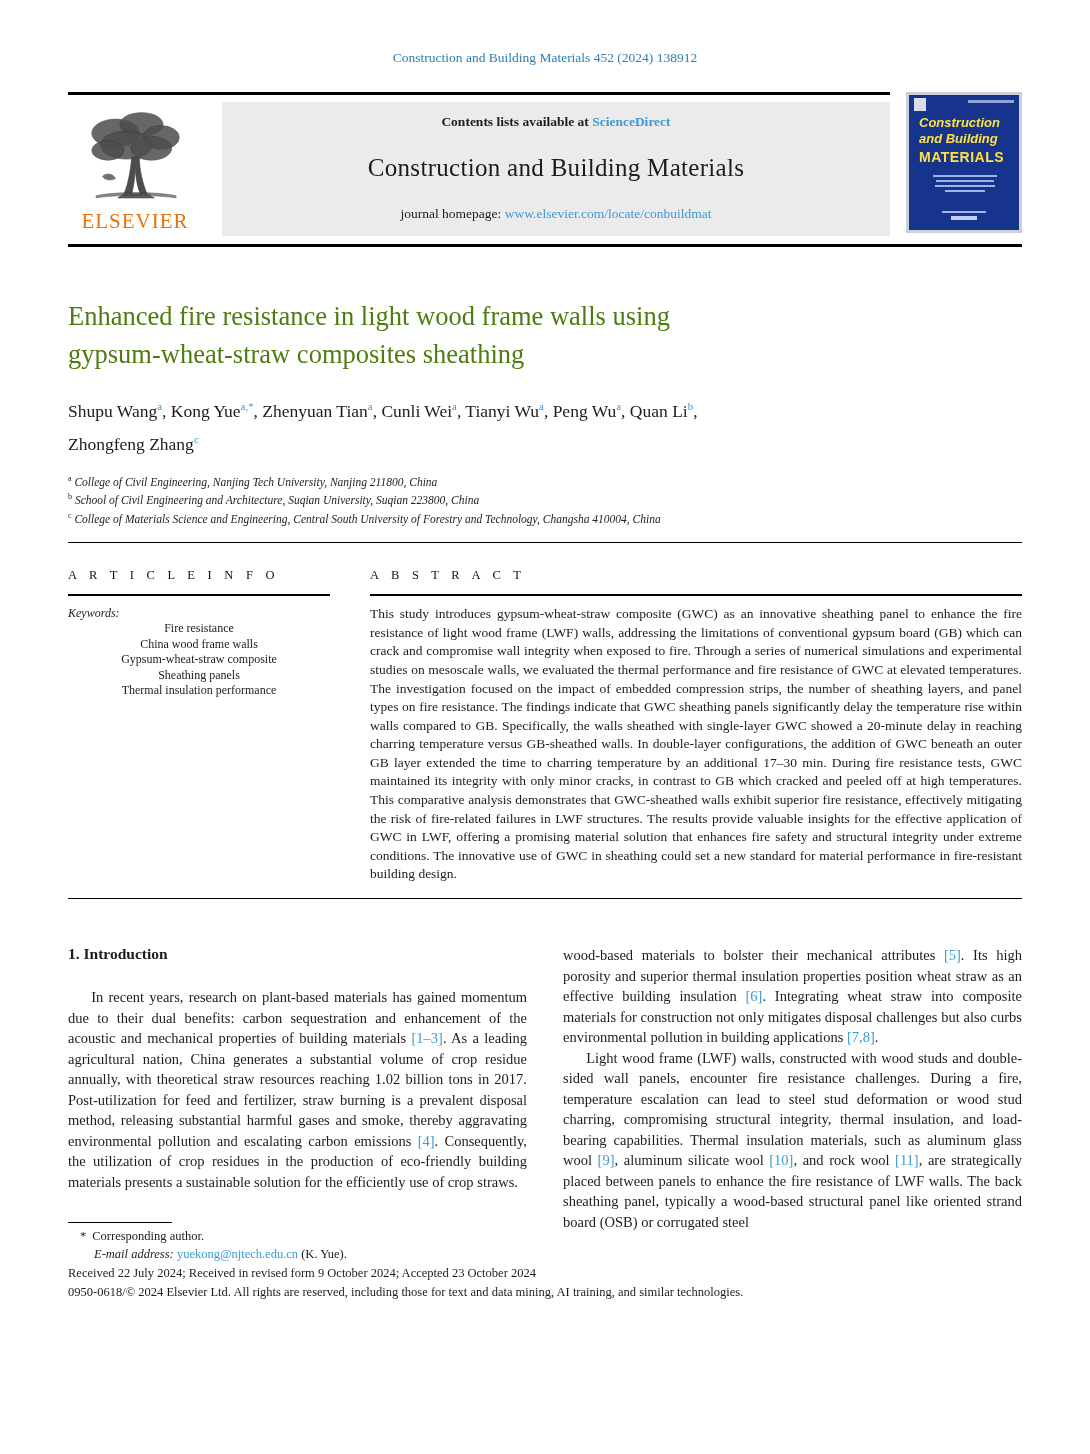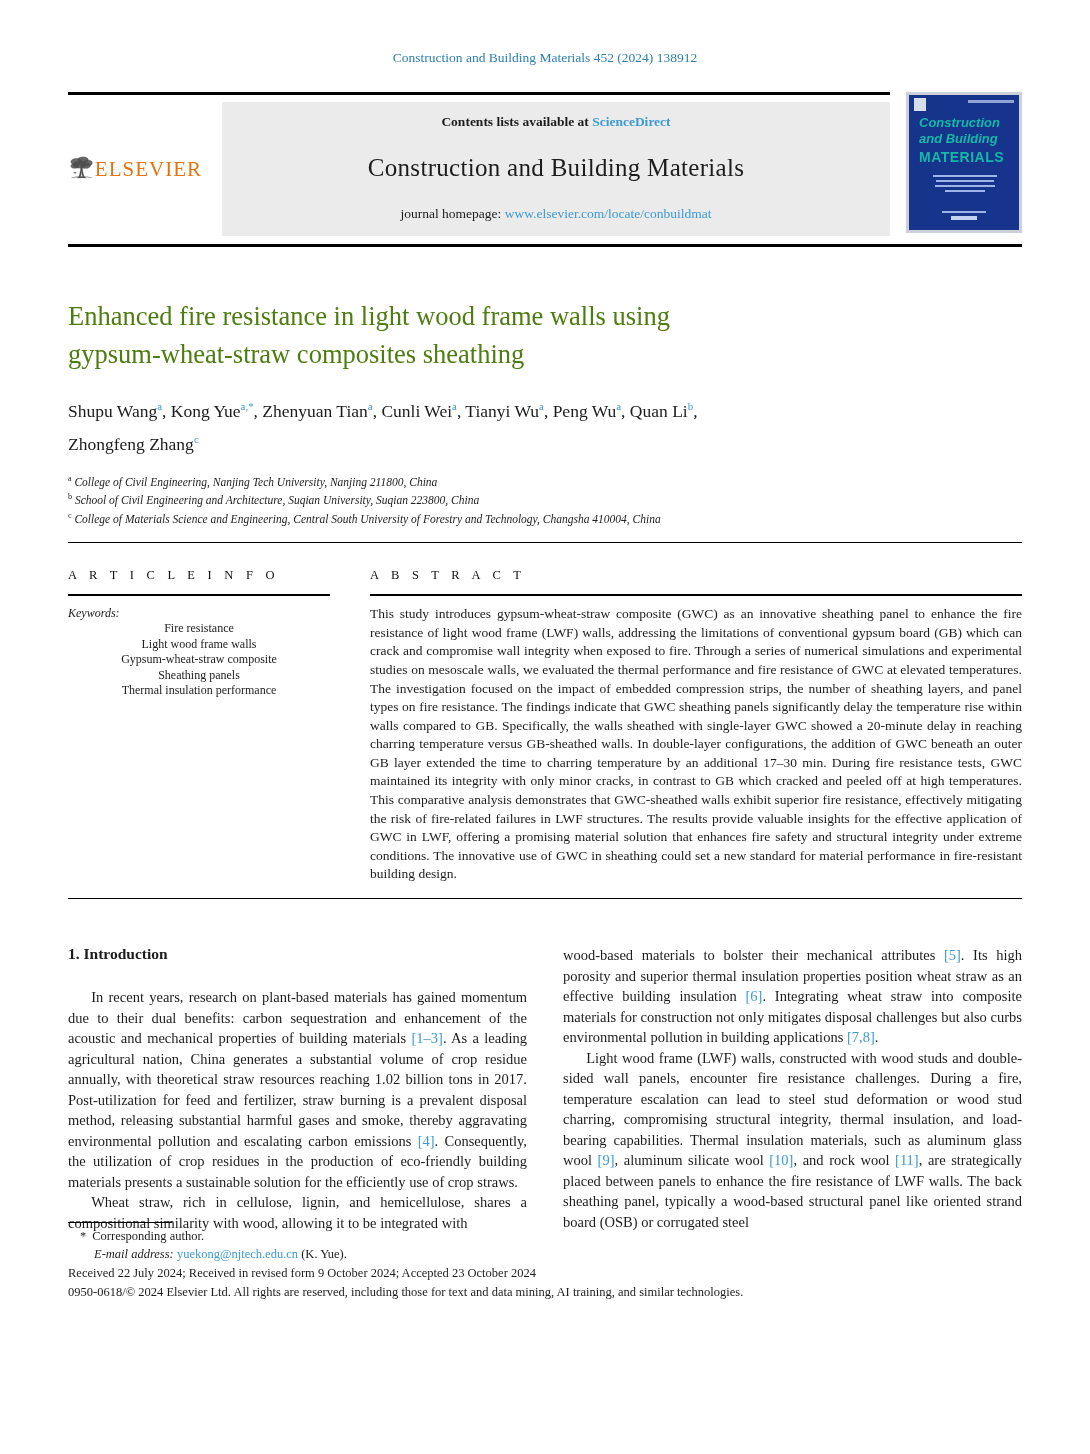--- a/index.html
+++ b/index.html
@@ -20,21 +20,21 @@
     color:#2d7fb0;
     margin-bottom:26px;
   }
 
   
   .header-area { display:flex; align-items:stretch; }
   .header-left { flex:1; margin-right:16px; }
   .rule-top { border-top:3.5px solid #000; }
   .band-flex { display:flex; align-items:stretch; margin-top:7px; height:134px; }
   .logo-col {
-    width:134px; display:flex; flex-direction:row;
+    width:134px; display:flex; flex-direction:column;
     align-items:center; justify-content:flex-end;
     padding-bottom:2px;
   }
   .elsevier-word {
     font-size:21px; color:#e8720c; letter-spacing:1px;
     margin-top:2px;
   }
   .banner {
     flex:1; background:#ebebeb; margin-left:20px;
     display:flex; flex-direction:column; justify-content:space-between;
@@ -44,21 +44,21 @@
   .banner-title { font-size:25px; letter-spacing:0.3px; }
   .homepage-line { font-size:13.5px; }
   .link { color:#3d9ad2; cursor:pointer; }
   .cover {
     width:116px; height:141px; background:#16348c;
     border:3px solid #ccd0d9; position:relative;
     padding:20px 8px 0 10px;
   }
   .cover-topstrip { position:absolute; top:3px; left:5px; width:12px; height:13px; background:#d8ddea; }
   .cover-topline { position:absolute; top:5px; right:5px; width:46px; height:3px; background:#8fa3d6; }
-  .cover-line { font-style:italic; font-weight:bold; color:#14b8a6; font-size:13px; line-height:16px; font-family:"Liberation Sans", sans-serif; }
+  .cover-line { font-style:italic; font-weight:bold; color:#fde047; font-size:13px; line-height:16px; font-family:"Liberation Sans", sans-serif; }
   .cover-materials { font-style:normal; font-size:14px; letter-spacing:0.5px; margin-top:2px; }
   .cover-bars { margin-top:10px; }
   .cover-bars div { height:2px; background:#9db4e8; margin:3px auto 0 auto; }
   .cover-bar1 { width:64px; } .cover-bar2 { width:58px; } .cover-bar3 { width:60px; } .cover-bar4 { width:40px; }
   .cover-foot { position:absolute; bottom:10px; left:0; right:0; }
   .cover-foot div { height:2px; background:#9db4e8; margin:3px auto 0 auto; }
   .cover-foot .f1 { width:44px; } .cover-foot .f2 { width:26px; height:4px; background:#c3d2f2; }
   .rule-bottom { border-top:3.5px solid #000; margin-top:8px; }
 
   
@@ -174,40 +174,39 @@
 
   <div class="thin-rule rule-after-affil"></div>
 
   <div class="info-abstract">
     <div class="col-info">
       <div class="section-header">A R T I C L E  I N F O</div>
       <div class="header-underline"></div>
       <div class="keywords-label">Keywords:</div>
       <div class="keywords-list">
           <div>Fire resistance</div>
-          <div>Light wood frame walls</div>
+          <div>China wood frame walls</div>
           <div>Gypsum-wheat-straw composite</div>
           <div>Sheathing panels</div>
           <div>Thermal insulation performance</div>
         </div>
     </div>
     <div class="col-abstract">
       <div class="section-header">A B S T R A C T</div>
       <div class="header-underline"></div>
       <div class="abstract-text">This study introduces gypsum-wheat-straw composite (GWC) as an innovative sheathing panel to enhance the fire resistance of light wood frame (LWF) walls, addressing the limitations of conventional gypsum board (GB) which can crack and compromise wall integrity when exposed to fire. Through a series of numerical simulations and experimental studies on mesoscale walls, we evaluated the thermal performance and fire resistance of GWC at elevated temperatures. The investigation focused on the impact of embedded compression strips, the number of sheathing layers, and panel types on fire resistance. The findings indicate that GWC sheathing panels significantly delay the temperature rise within walls compared to GB. Specifically, the walls sheathed with single-layer GWC showed a 20-minute delay in reaching charring temperature versus GB-sheathed walls. In double-layer configurations, the addition of GWC beneath an outer GB layer extended the time to charring temperature by an additional 17–30 min. During fire resistance tests, GWC maintained its integrity with only minor cracks, in contrast to GB which cracked and peeled off at high temperatures. This comparative analysis demonstrates that GWC-sheathed walls exhibit superior fire resistance, effectively mitigating the risk of fire-related failures in LWF structures. The results provide valuable insights for the effective application of GWC in LWF, offering a promising material solution that enhances fire safety and structural integrity under extreme conditions. The innovative use of GWC in sheathing could set a new standard for material performance in fire-resistant building design.</div>
     </div>
   </div>
 
   <div class="thin-rule"></div>
 
   <div class="intro-wrap">
     <div class="col-left">
       <div class="intro-heading">1. Introduction</div>
       <p class="body-par indent">In recent years, research on plant-based materials has gained momentum due to their dual benefits: carbon sequestration and enhancement of the acoustic and mechanical properties of building materials <span class="cite-link">[1–3]</span>. As a leading agricultural nation, China generates a substantial volume of crop residue annually, with theoretical straw resources reaching 1.02 billion tons in 2017. Post-utilization for feed and fertilizer, straw burning is a prevalent disposal method, releasing substantial harmful gases and smoke, thereby aggravating environmental pollution and escalating carbon emissions <span class="cite-link">[4]</span>. Consequently, the utilization of crop residues in the production of eco-friendly building materials presents a sustainable solution for the efficiently use of crop straws.</p>
-      <p class="body-par indent">Wheat straw, rich in cellulose, lignin, and hemicellulose, shares a compositional similarity with wood, allowing it to be integrated with</p>
     </div>
     <div class="col-right">
       <p class="body-par">wood-based materials to bolster their mechanical attributes <span class="cite-link">[5]</span>. Its high porosity and superior thermal insulation properties position wheat straw as an effective building insulation <span class="cite-link">[6]</span>. Integrating wheat straw into composite materials for construction not only mitigates disposal challenges but also curbs environmental pollution in building applications <span class="cite-link">[7,8]</span>.</p>
       <p class="body-par indent">Light wood frame (LWF) walls, constructed with wood studs and double-sided wall panels, encounter fire resistance challenges. During a fire, temperature escalation can lead to steel stud deformation or wood stud charring, compromising structural integrity, thermal insulation, and load-bearing capabilities. Thermal insulation materials, such as aluminum glass wool <span class="cite-link">[9]</span>, aluminum silicate wool <span class="cite-link">[10]</span>, and rock wool <span class="cite-link">[11]</span>, are strategically placed between panels to enhance the fire resistance of LWF walls. The back sheathing panel, typically a wood-based structural panel like oriented strand board (OSB) or corrugated steel</p>
     </div>
   </div>
 
 </div>
 
 <div class="footnote-block">

